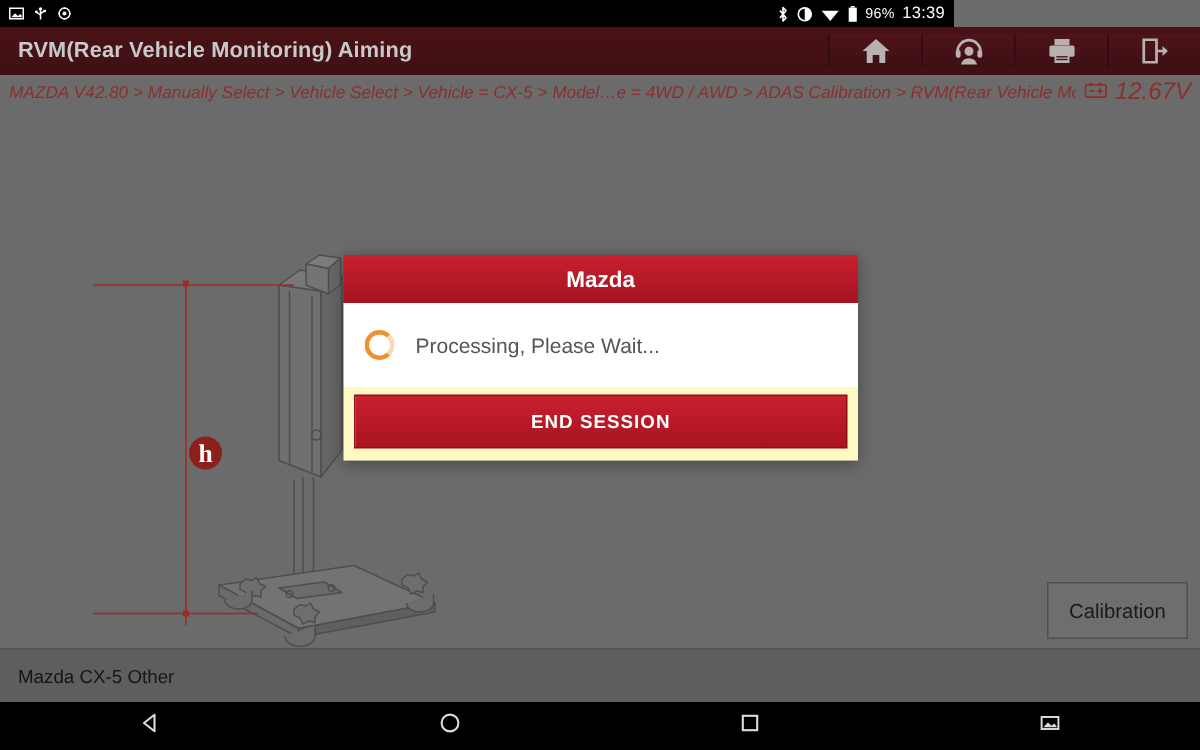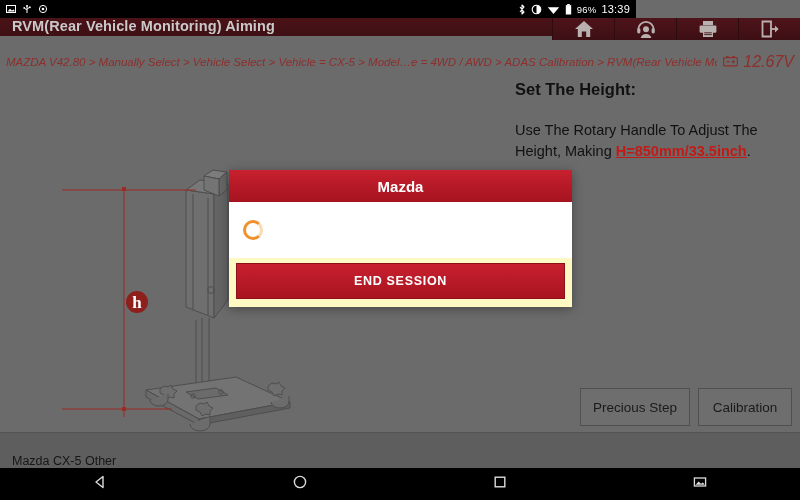--- a/index.html
+++ b/index.html
@@ -19,23 +19,23 @@
     font-size:10px;
   }
   .sb-left { display:flex; align-items:center; gap:6px; }
   .sb-right { margin-left:auto; display:flex; align-items:center; gap:5px; }
   .sb-icon { display:inline-flex; align-items:center; justify-content:center; line-height:1; }
   .sb-text { font-size:9.5px; letter-spacing:0.2px; }
   .sb-time { font-size:11px; letter-spacing:0.2px; }
 
   
   .app-header {
-    position:absolute; left:0; top:18px; width:800px; height:18px;
+    position:absolute; left:0; top:18px; width:800px; height:32px;
     background:linear-gradient(#4a1217, #3e1015);
-    display:flex; align-items:flex-start;
+    display:flex; align-items:center;
   }
   .app-title {
     flex:1; display:flex; align-items:center; padding-left:12px;
     color:#c9c9c9; font-size:14.5px; font-weight:bold;
     letter-spacing:0.1px; white-space:nowrap;
   }
   .header-btns { display:flex; align-items:stretch; }
   .hdr-btn {
     width:62px; display:flex; align-items:center; justify-content:center;
     border-left:1px solid #2d0c10;
@@ -90,21 +90,21 @@
     background:#6e6e6e; border:1px solid #4f4f4f;
     color:#1a1a1a; font-size:13.5px;
     display:flex; align-items:center; justify-content:center;
     white-space:nowrap;
   }
 
   
   .vehicle-bar {
     position:absolute; left:0; top:432px; width:800px; height:36px;
     background:#5e5e5e; border-top:1px solid #545454;
-    display:flex; align-items:flex-end; padding-left:12px;
+    display:flex; align-items:center; padding-left:12px;
     color:#161616; font-size:12.5px;
   }
 
   
   .nav-bar {
     position:absolute; left:0; top:468px; width:800px; height:32px;
     background:#000; display:flex; align-items:center;
   }
   .nav-slot { flex:1; display:flex; align-items:center; justify-content:center; }
 
@@ -308,29 +308,22 @@
           <path d="M62 118 L196 118"></path>
           <path d="M62 337 L172 337"></path>
         </g>
         <rect x="122" y="115" width="4" height="4" fill="#9b2b24" stroke="none"></rect>
         <rect x="122" y="335" width="4" height="4" fill="#9b2b24" stroke="none"></rect>
         <circle cx="137" cy="230" r="11" fill="#8d1f1c" stroke="none"></circle>
         <text x="137" y="236" text-anchor="middle" font-family="Liberation Serif, serif" font-size="17" font-weight="bold" fill="#ffffff">h</text>
       </svg>
     </div>
 
-    <div class="instr-pane">
-      <div class="instr-title">Set The Height:</div>
-      <div class="instr-body">
-        <span>Use The Rotary Handle To Adjust The Height, Making </span><span class="hl">H=850mm/33.5inch</span><span>.</span>
-      </div>
-    </div>
 
     <div class="footer-btns">
-      <div class="ftr-btn">Precious Step</div>
       <div class="ftr-btn">Calibration</div>
     </div>
   </div>
 
   <div class="vehicle-bar">
     <span>Mazda CX-5 Other</span>
   </div>
 
   <div class="nav-bar">
     <div class="nav-slot">
@@ -362,19 +355,20 @@
           </svg>
       </span>
     </div>
   </div>
 
   <div class="modal-scrim"></div>
   <div class="dialog">
     <div class="dlg-header">Mazda</div>
     <div class="dlg-body">
       <div class="spinner"></div>
+      <div class="dlg-msg">Processing, Please Wait...</div>
     </div>
     <div class="dlg-footer">
       <div class="dlg-btn">END SESSION</div>
     </div>
   </div>
 
 </div>
 
 </body></html>

